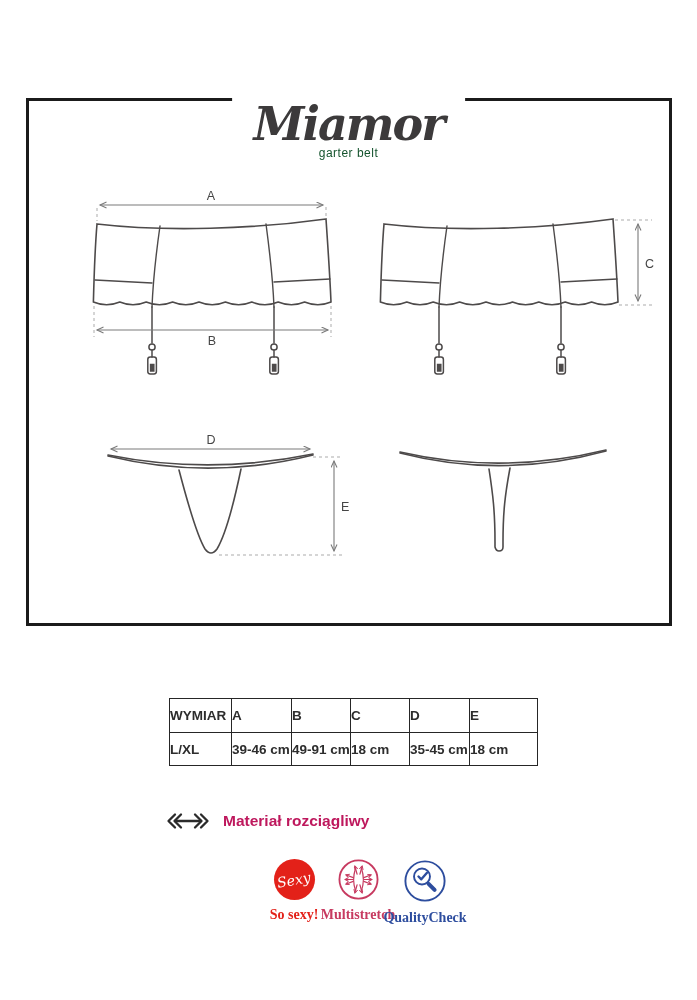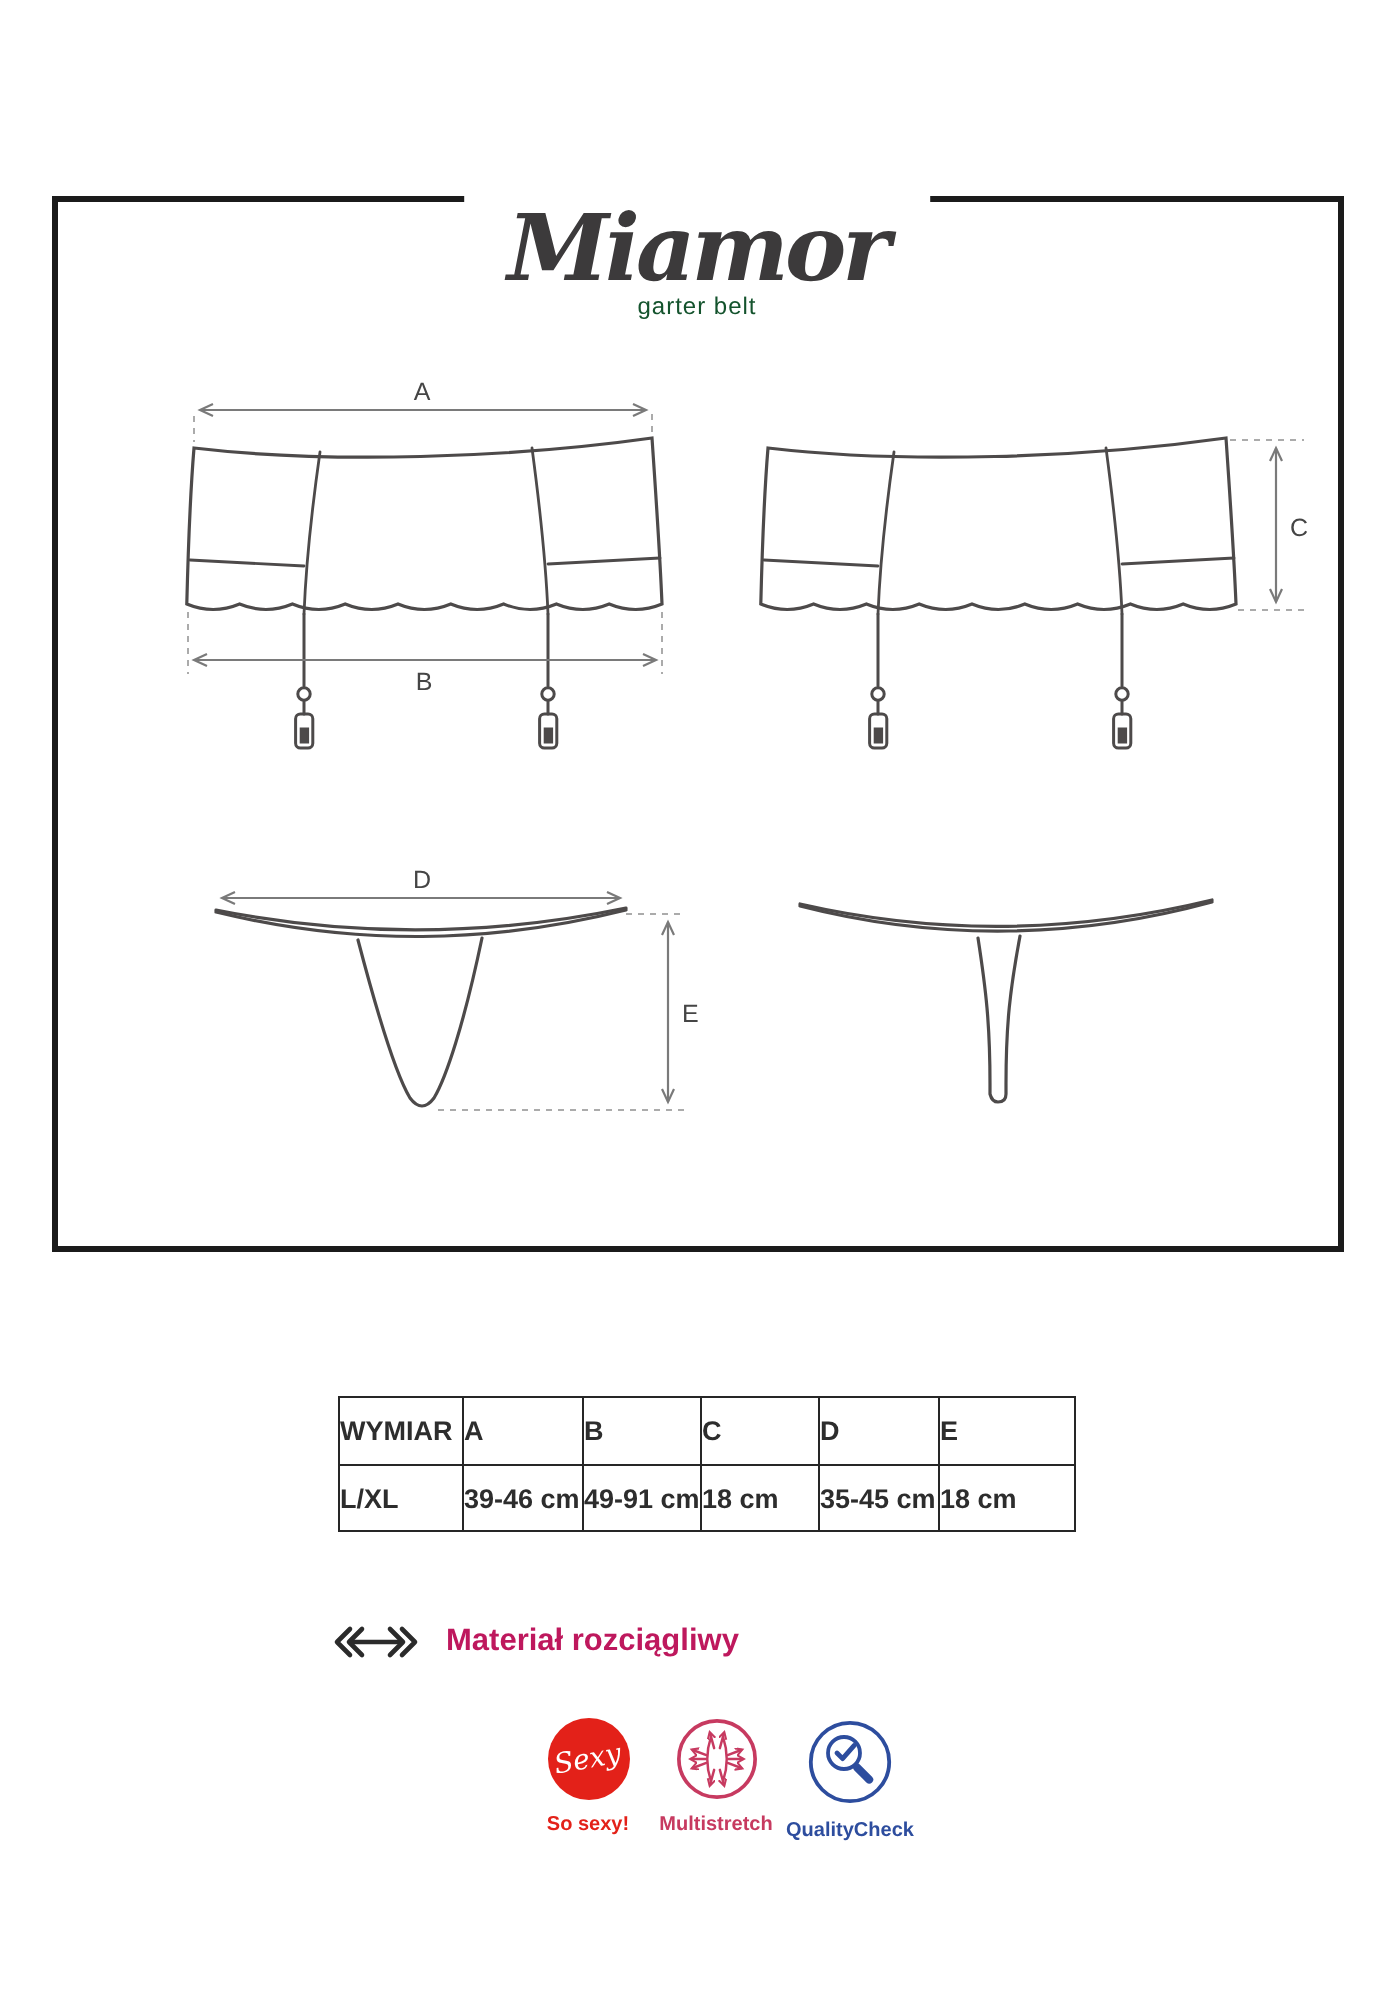--- a/index.html
+++ b/index.html
@@ -28,21 +28,21 @@
   .size-table tr.hdr td{height:33px;}
   .size-table tr.val td{height:32px;}
 
   
   .material{position:absolute;left:166px;top:812px;display:flex;align-items:center;z-index:2;}
   .material-label{font-size:15.5px;font-weight:600;color:#be185d;margin-left:13px;}
 
   
   .badge{position:absolute;top:859px;display:flex;flex-direction:column;
          align-items:center;z-index:2;}
-  .badge-label{margin-top:7px;font-size:10px;font-weight:700;white-space:nowrap;}
+  .badge-label{margin-top:7px;font-size:14px;font-weight:700;white-space:nowrap;font-family:Liberation Serif, serif;}
   .badge-sexy{left:252px;width:84px;}
   .badge-multi{left:314px;width:88px;}
   .badge-quality{left:380px;width:90px;}
   .sexy-circle{width:41px;height:41px;border-radius:50%;background:#e32119;
                display:flex;align-items:center;justify-content:center;}
   .sexy-text{color:#fff;font-family:"DejaVu Serif",serif;font-style:italic;
              font-size:14px;transform:rotate(-10deg);}
   .lbl-red{color:#e32119;}
   .lbl-crimson{color:#c73a60;}
   .lbl-blue{color:#2d4d9e;}

